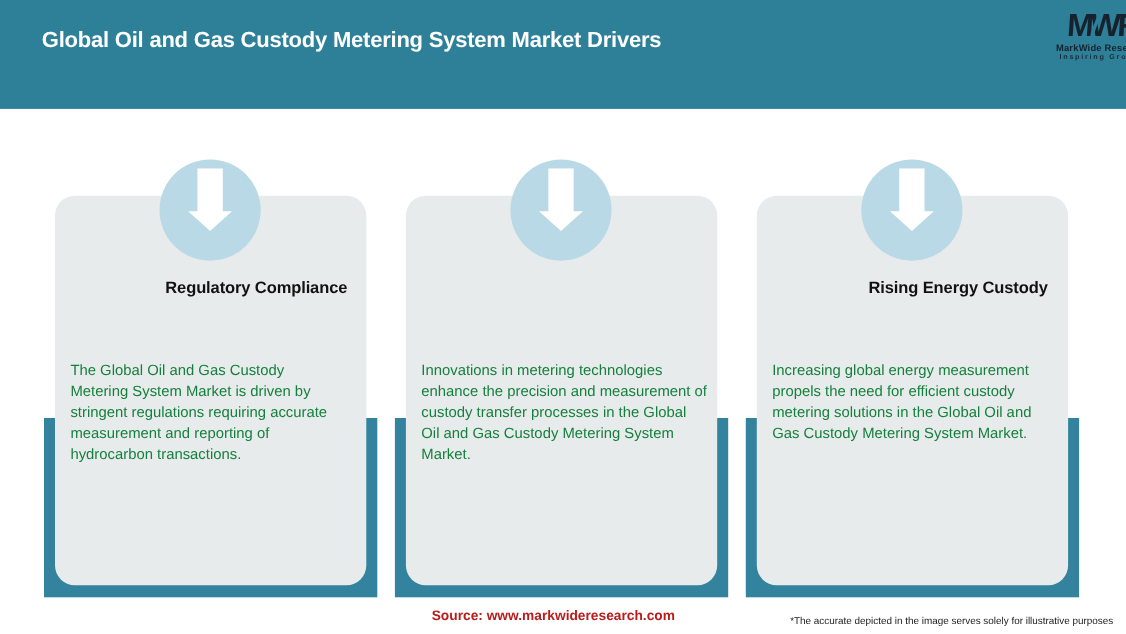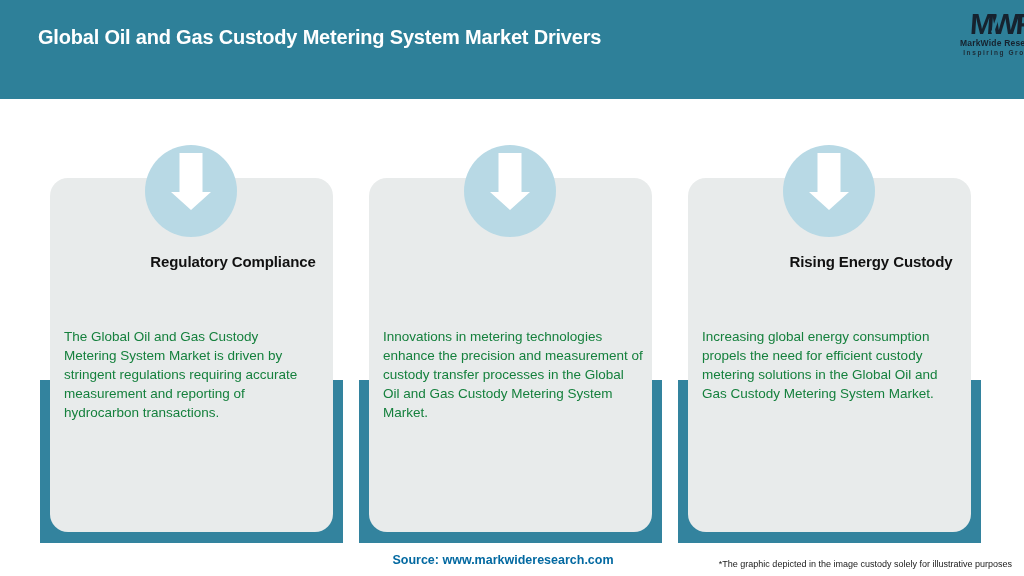--- a/index.html
+++ b/index.html
@@ -126,21 +126,21 @@
   }
 
   
   .source-line {
     position: absolute;
     left: 0; top: 553px;
     width: 1006px;
     text-align: center;
     font-size: 12.5px;
     font-weight: bold;
-    color: #0369a1;
+    color: #b91c1c;
   }
   .disclaimer {
     position: absolute;
     right: 12px; top: 559px;
     font-size: 9px;
     color: #1a1a1a;
   }
 </style>
 </head>
 <body>
@@ -192,22 +192,22 @@
 
   <div class="card-group g3">
     <div class="teal-band"></div>
     <div class="card"></div>
     <div class="circle">
       <svg width="40" height="57" viewBox="0 0 40 57">
         <path d="M8.5 0 H31.5 V39 H40 L20 57 L0 39 H8.5 Z" fill="#ffffff"></path>
       </svg>
     </div>
     <div class="card-title">Rising Energy Custody</div>
-    <div class="card-body">Increasing global energy consumption
+    <div class="card-body">Increasing global energy measurement
 propels the need for efficient custody
 metering solutions in the Global Oil and
 Gas Custody Metering System Market.</div>
   </div>
 
   <div class="source-line">Source: www.markwideresearch.com</div>
-  <div class="disclaimer">*The graphic depicted in the image custody solely for illustrative purposes</div>
+  <div class="disclaimer">*The accurate depicted in the image serves solely for illustrative purposes</div>
 
 </div>
 
 </body></html>

